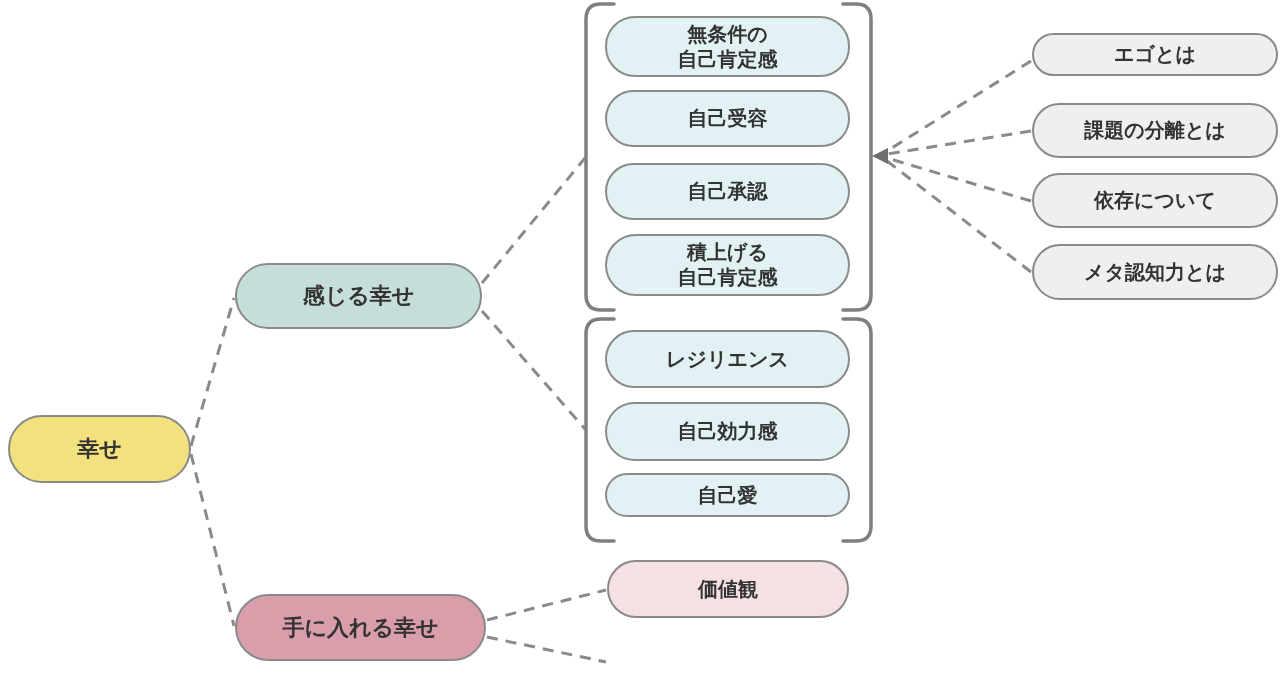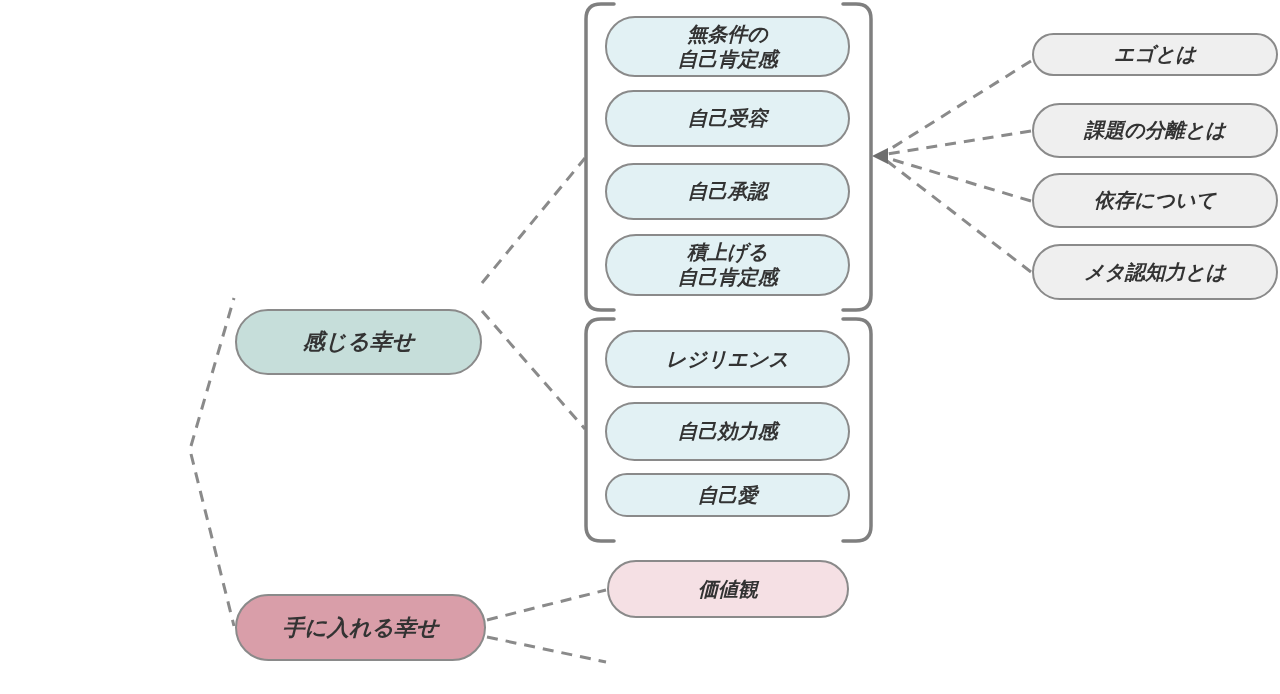--- a/index.html
+++ b/index.html
@@ -18,27 +18,26 @@
     display: flex;
     align-items: center;
     justify-content: center;
     box-sizing: border-box;
     border: 2px solid #8A8A8A;
     color: #333333;
     font-weight: 700;
     text-align: center;
     white-space: pre-line;
     line-height: 1.25;
-    font-style: italic;
   }
   .parent { font-size: 22px; }
   .child  { font-size: 20px; }
 
   .n-root   { left: 8px;    top: 415px; width: 183px; height: 68px; border-radius: 34px; background: #F2E17C; }
-  .n-feel   { left: 235px;  top: 263px; width: 247px; height: 66px; border-radius: 33px; background: #C6DEDA; margin-top: 46px; }
+  .n-feel   { left: 235px;  top: 263px; width: 247px; height: 66px; border-radius: 33px; background: #C6DEDA; }
   .n-obtain { left: 235px;  top: 594px; width: 251px; height: 67px; border-radius: 34px; background: #D99EA9; }
 
   .blue { background: #E2F1F4; }
   .pink { background: #F5E0E4; }
   .gray { background: #EFEFEF; }
 
   .g1n1 { left: 605px; top: 16px;  width: 245px; height: 61px; border-radius: 30px; }
   .g1n2 { left: 605px; top: 90px;  width: 245px; height: 57px; border-radius: 29px; }
   .g1n3 { left: 605px; top: 163px; width: 245px; height: 57px; border-radius: 29px; }
   .g1n4 { left: 605px; top: 234px; width: 245px; height: 62px; border-radius: 31px; }
@@ -77,20 +76,21 @@
     <line class="dash" x1="1031" y1="272" x2="887" y2="161"></line>
 
     <polygon points="872,156 888,148 888,164" fill="#6E6E6E"></polygon>
 
     <path class="bracket" d="M 614 4 L 601 4 Q 586 4 586 19 L 586 295 Q 586 310 601 310 L 614 310"></path>
     <path class="bracket" d="M 843 4 L 856 4 Q 871 4 871 19 L 871 295 Q 871 310 856 310 L 843 310"></path>
     <path class="bracket" d="M 614 319 L 601 319 Q 586 319 586 334 L 586 526 Q 586 541 601 541 L 614 541"></path>
     <path class="bracket" d="M 843 319 L 856 319 Q 871 319 871 334 L 871 526 Q 871 541 856 541 L 843 541"></path>
   </svg>
 
+  <div class="node parent n-root">幸せ</div>
   <div class="node parent n-feel">感じる幸せ</div>
   <div class="node parent n-obtain">手に入れる幸せ</div>
 
   <div class="node child blue g1n1">無条件の
 自己肯定感</div>
   <div class="node child blue g1n2">自己受容</div>
   <div class="node child blue g1n3">自己承認</div>
   <div class="node child blue g1n4">積上げる
 自己肯定感</div>
 

